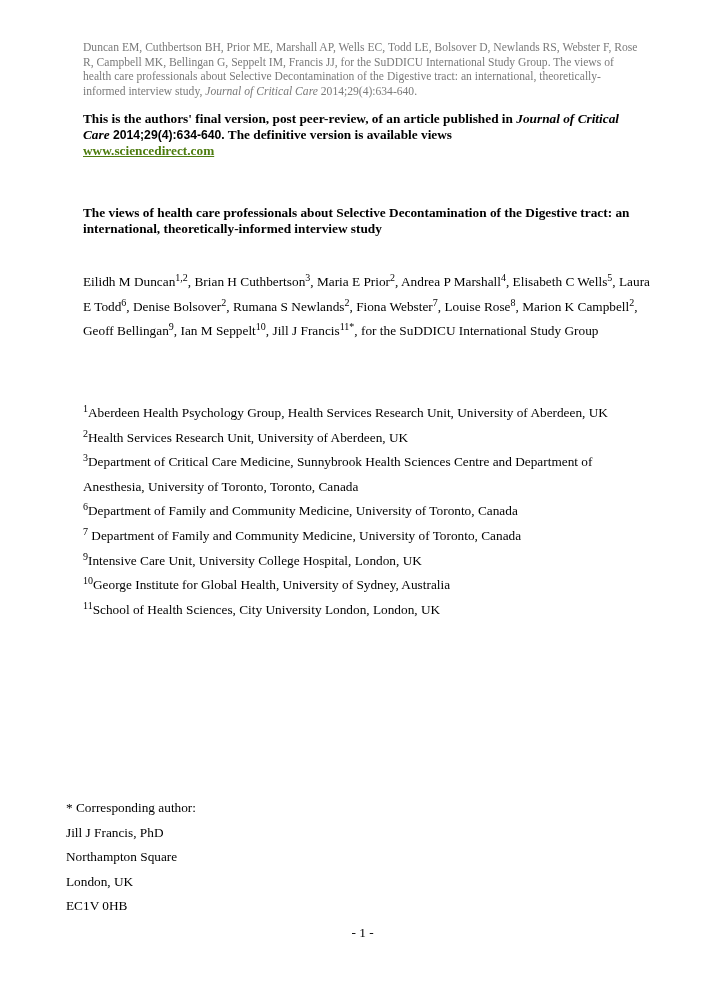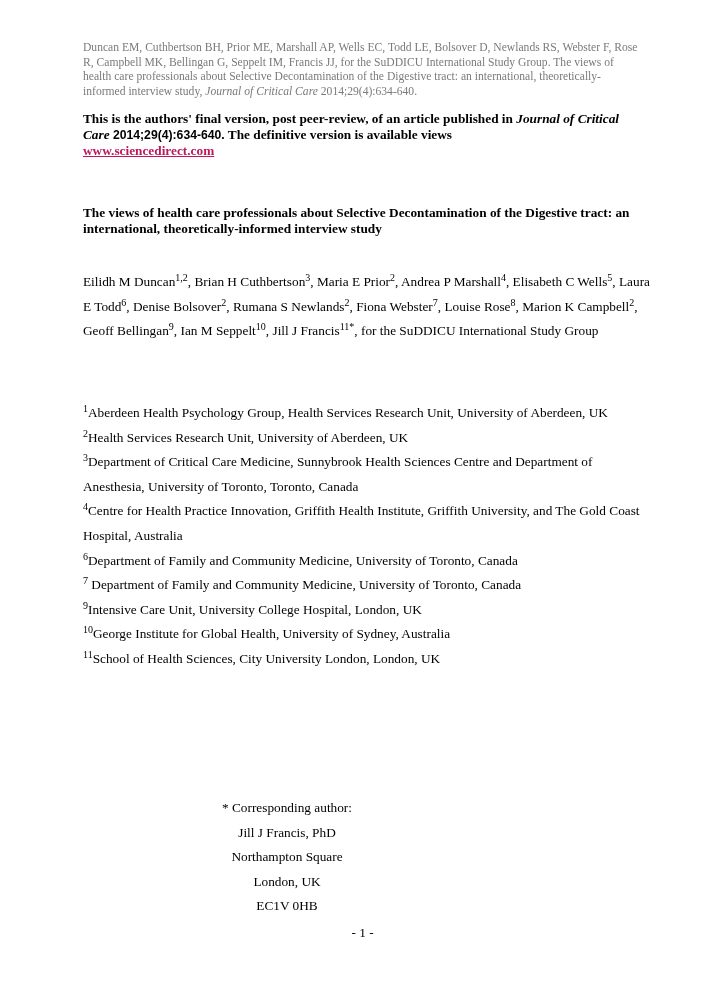--- a/index.html
+++ b/index.html
@@ -40,21 +40,21 @@
       font-size: 13.3px;
       line-height: 16px;
       font-weight: bold;
     }
     .notice .journal-sans {
       font-family: "Liberation Sans", sans-serif;
       font-weight: bold;
       font-size: 12.2px;
     }
     .notice a {
-      color: #be185d;
+      color: #4d7c0f;
       text-decoration: underline;
       font-family: Liberation Serif, serif;
     }
 
     .title {
       position: absolute;
       left: 83px;
       top: 205px;
       width: 560px;
       font-size: 13.3px;
@@ -81,26 +81,25 @@
       left: 83px;
       top: 401px;
       width: 560px;
       font-size: 13.3px;
       line-height: 24.6px;
     }
     .affiliations .aff { display: block; }
 
     .corresponding {
       position: absolute;
-      left: 87px;
+      left: 66px;
       top: 796px;
       width: 400px;
       font-size: 13.3px;
       line-height: 24.6px;
-      text-align: center;
     }
     .corresponding div { display: block; }
 
     .page-number {
       position: absolute;
       left: 0;
       width: 707px;
       top: 925px;
       text-align: center;
       font-size: 13.3px;
@@ -130,21 +129,20 @@
   </div>
 
   <div class="title">The views of health care professionals about Selective Decontamination of the Digestive tract: an international, theoretically-informed interview study</div>
 
   <div class="authors" id="author-list"><span><span>Eilidh M Duncan</span><sup>1,2</sup></span>, <span><span>Brian H Cuthbertson</span><sup>3</sup></span>, <span><span>Maria E Prior</span><sup>2</sup></span>, <span><span>Andrea P Marshall</span><sup>4</sup></span>, <span><span>Elisabeth C Wells</span><sup>5</sup></span>, <span><span>Laura E Todd</span><sup>6</sup></span>, <span><span>Denise Bolsover</span><sup>2</sup></span>, <span><span>Rumana S Newlands</span><sup>2</sup></span>, <span><span>Fiona Webster</span><sup>7</sup></span>, <span><span>Louise Rose</span><sup>8</sup></span>, <span><span>Marion K Campbell</span><sup>2</sup></span>, <span><span>Geoff Bellingan</span><sup>9</sup></span>, <span><span>Ian M Seppelt</span><sup>10</sup></span>, <span><span>Jill J Francis</span><sup>11*</sup></span><span>, for the SuDDICU International Study Group</span></div>
 
   <div class="affiliations" id="affiliation-list">
       <span class="aff"><sup>1</sup><span>Aberdeen Health Psychology Group, Health Services Research Unit, University of Aberdeen, UK</span></span>
       <span class="aff"><sup>2</sup><span>Health Services Research Unit, University of Aberdeen, UK</span></span>
       <span class="aff"><sup>3</sup><span>Department of Critical Care Medicine, Sunnybrook Health Sciences Centre and Department of Anesthesia, University of Toronto, Toronto, Canada</span></span>
-      <span class="aff"><sup>4</sup><span>Centre for Health Practice Innovation, Griffith Health Institute, Griffith University, and The Gold Coast Hospital, Australia</span></span>
       <span class="aff"><sup>6</sup><span>Department of Family and Community Medicine, University of Toronto, Canada</span></span>
       <span class="aff"><sup>7</sup><span> Department of Family and Community Medicine, University of Toronto, Canada</span></span>
       <span class="aff"><sup>9</sup><span>Intensive Care Unit, University College Hospital, London, UK</span></span>
       <span class="aff"><sup>10</sup><span>George Institute for Global Health, University of Sydney, Australia</span></span>
       <span class="aff"><sup>11</sup><span>School of Health Sciences, City University London, London, UK</span></span>
     </div>
 
   <div class="corresponding">
     <div>* Corresponding author:</div>
     <div>Jill J Francis, PhD</div>

